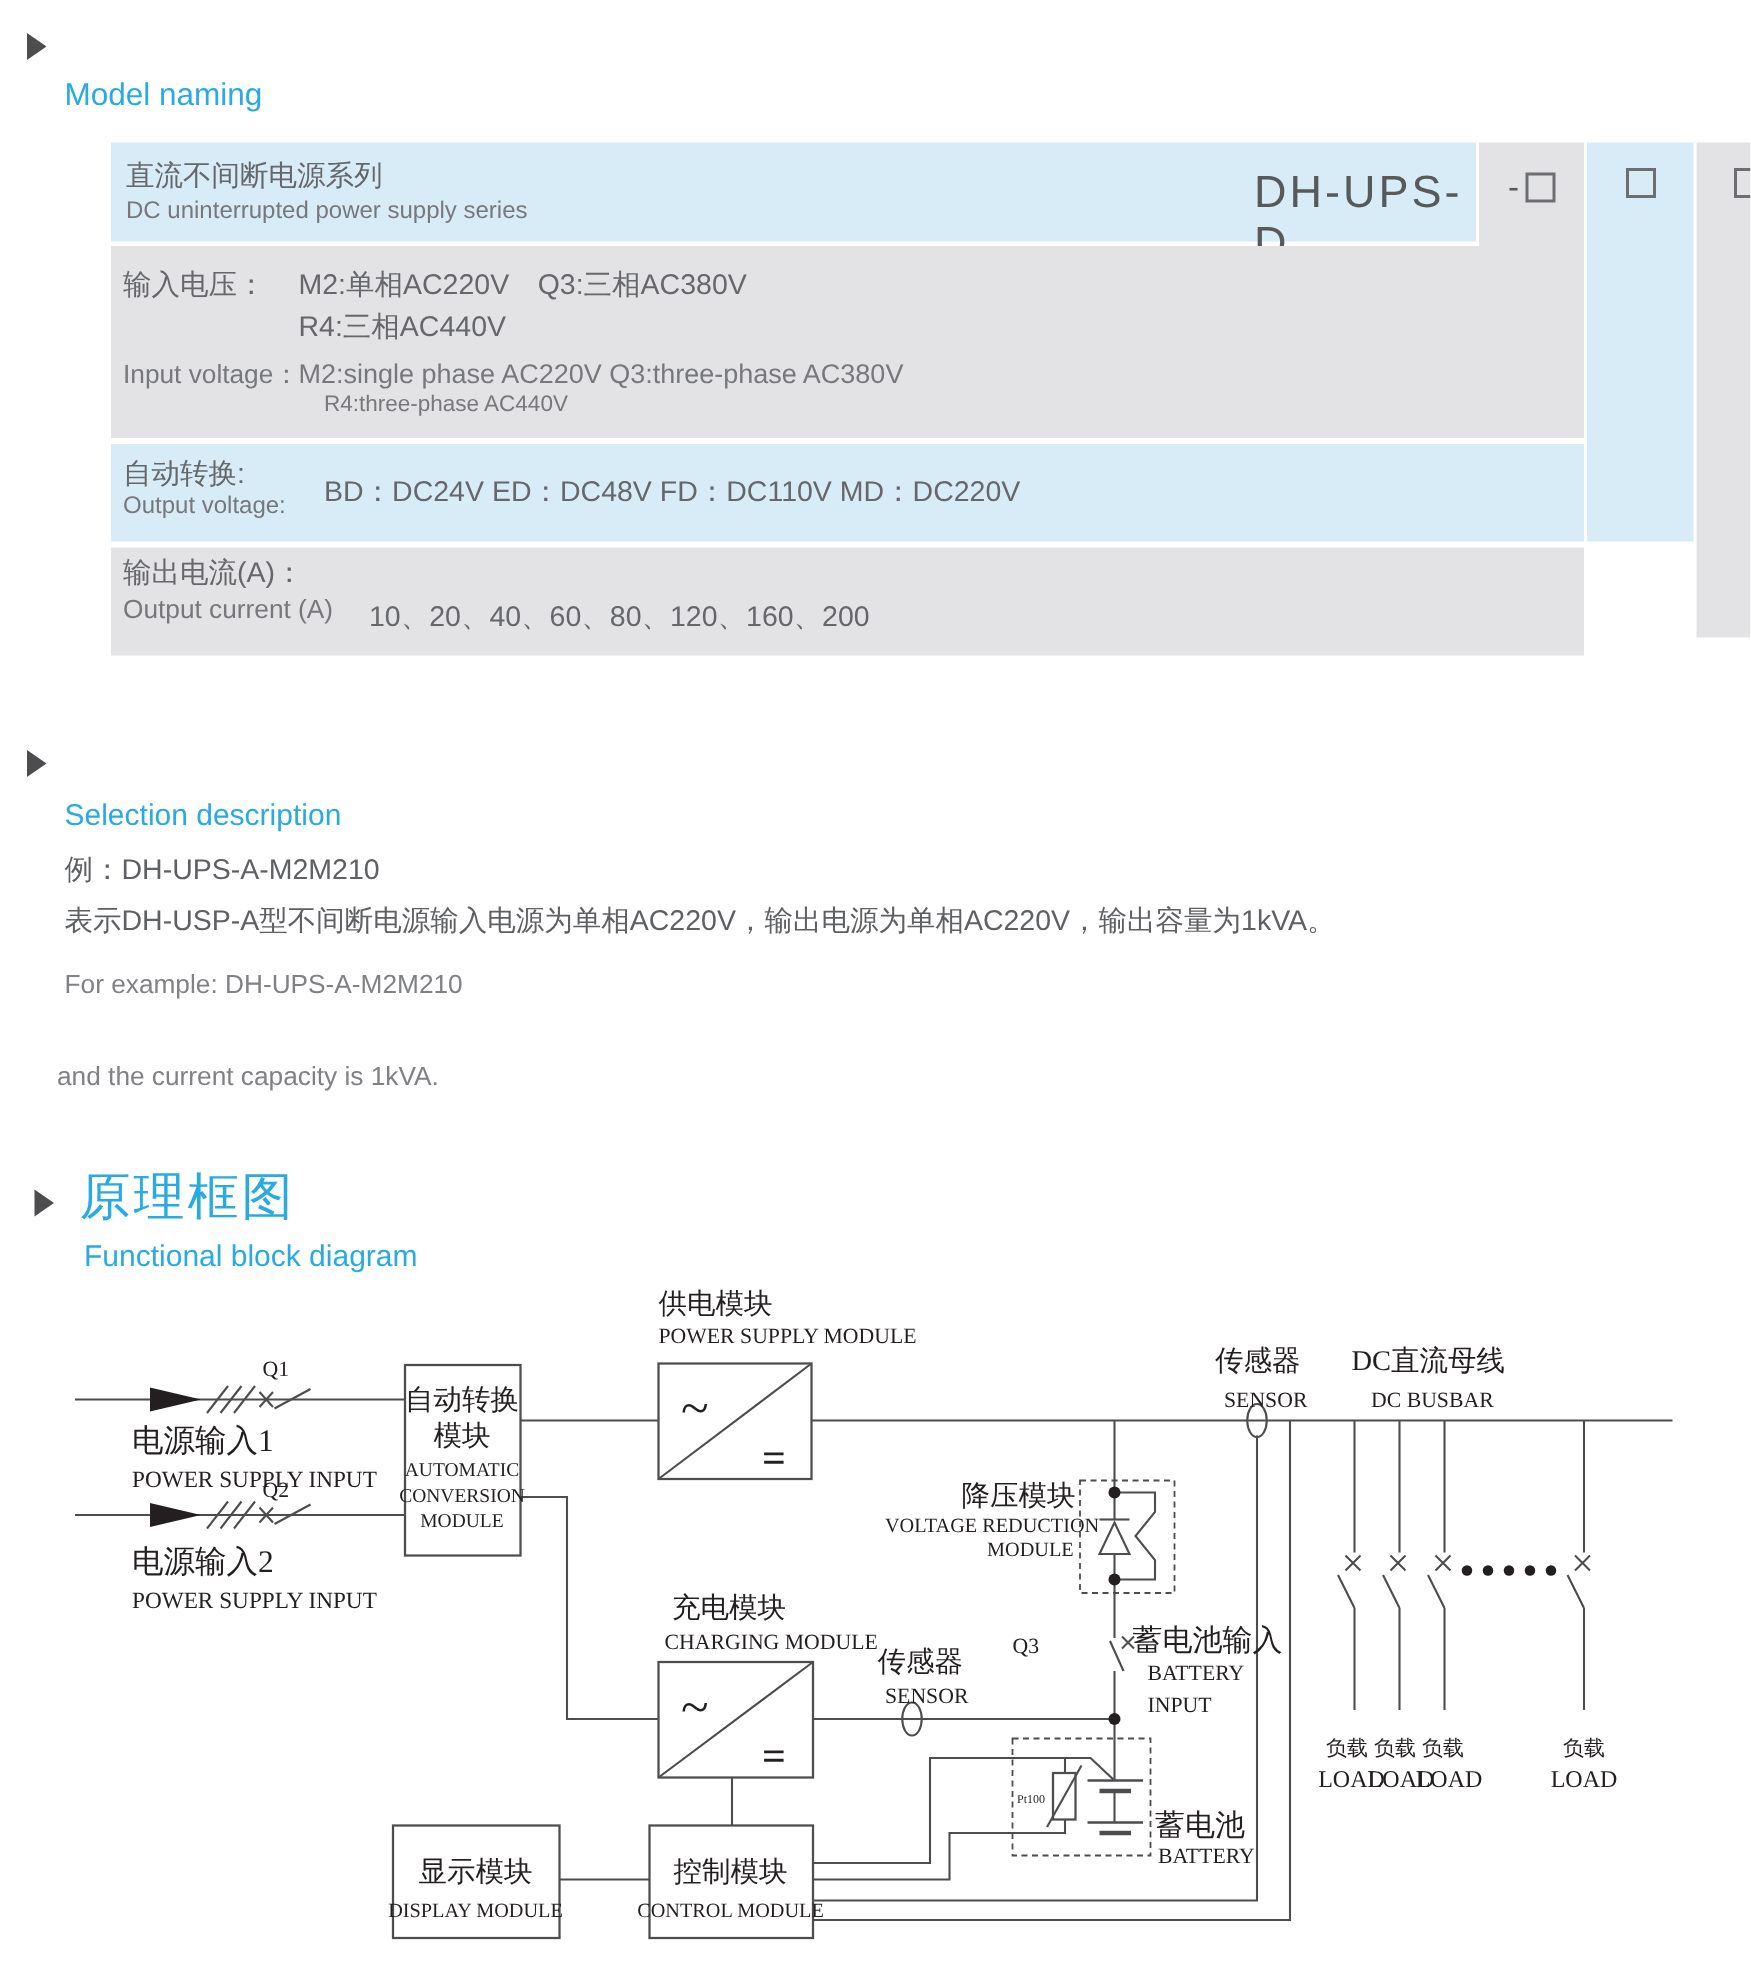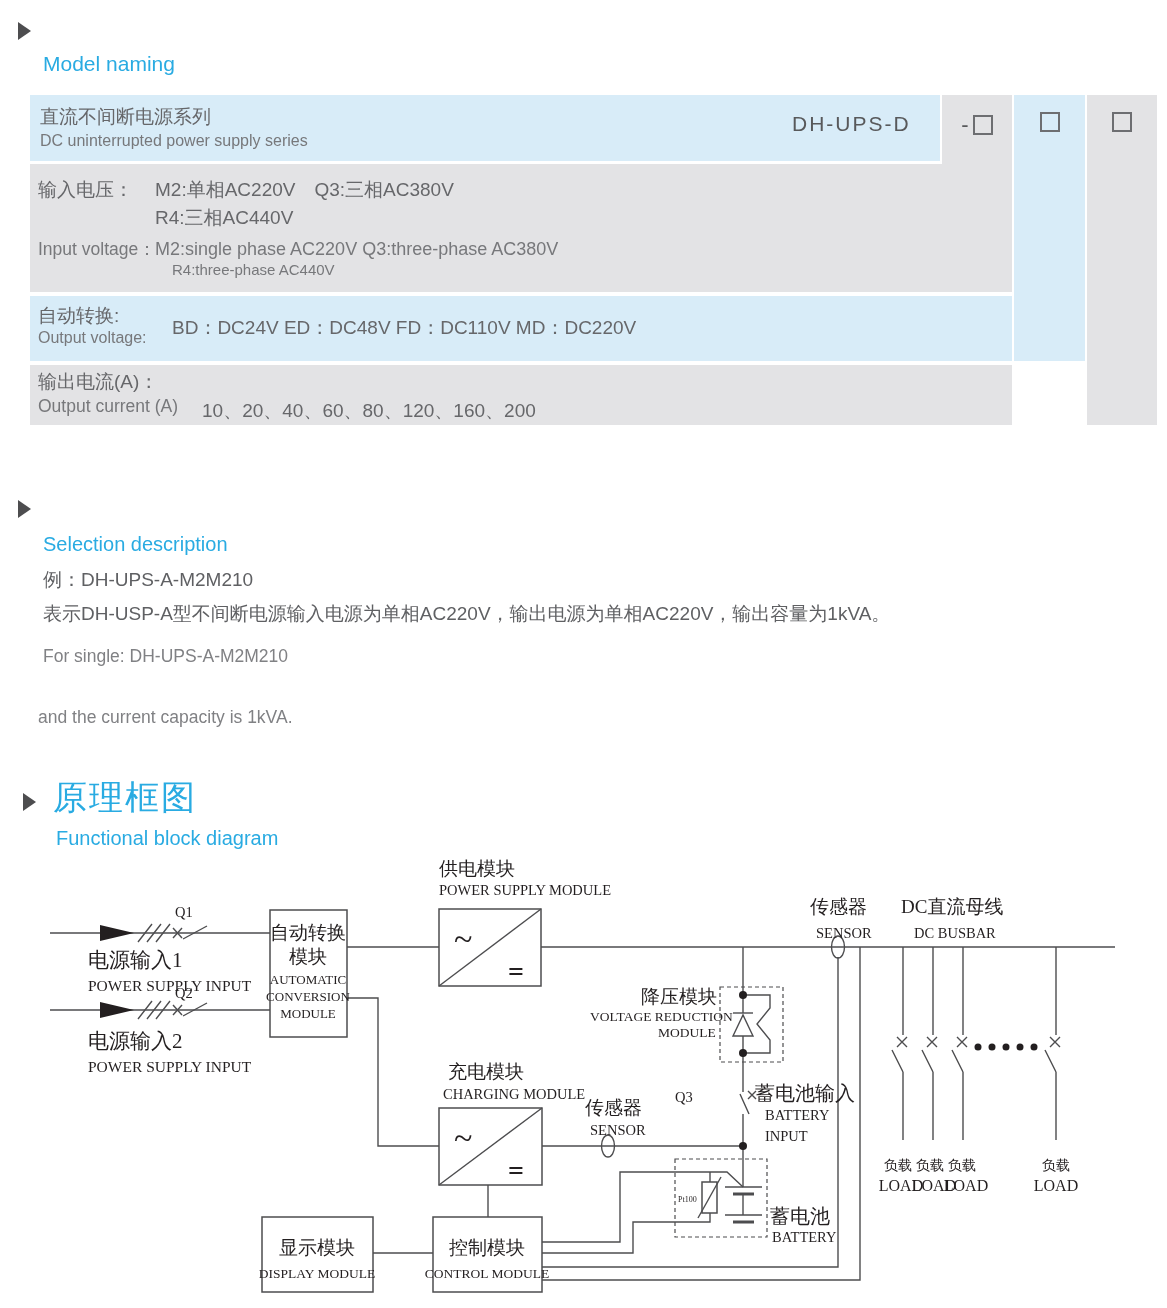--- a/index.html
+++ b/index.html
@@ -3,26 +3,26 @@
 <meta charset="utf-8">
 <style>
   html,body{margin:0;padding:0;background:#fff;}
   .page{position:relative;width:1167px;height:1308px;background:#fff;overflow:hidden;
         font-family:"Liberation Sans","DejaVu Sans",sans-serif;color:#6d6e71;}
   .abs{position:absolute;}
   .tri{width:0;height:0;border-top:9px solid transparent;border-bottom:9px solid transparent;
        border-left:13px solid #4d4d4f;}
   .h-zh{color:#29abe2;font-size:36px;font-weight:500;letter-spacing:2px;}
   .h-en{color:#29abe2;font-size:21px;}
-  .row{position:absolute;}
+  .row{position:absolute;margin-left:44px;}
   .bg-blue{background:#d8ecf8;}
   .bg-grey{background:#e3e3e5;}
   .cell-zh{font-size:19px;color:#66676a;}
   .cell-en{font-size:16px;color:#77787b;}
-  .model-code{font-size:21px;color:#58595b;letter-spacing:2px;}
+  .model-code{font-size:30px;color:#58595b;letter-spacing:2px;}
   .sq{display:inline-block;width:16px;height:16px;border:2px solid #6d6e71;vertical-align:middle;}
   .dash{font-size:22px;color:#58595b;vertical-align:middle;margin-right:4px;}
   .boxcol{text-align:center;padding-top:17px;box-sizing:border-box;}
   .body-zh{font-size:19px;color:#5f6063;}
   .body-en{font-size:17.5px;color:#808184;}
   svg text{font-family:"Liberation Serif","DejaVu Serif",serif;fill:#231f20;}
   svg .zh{font-size:19px;}
   svg .en{font-size:14.5px;}
   svg .wire{stroke:#4d4d4f;stroke-width:1.4;fill:none;}
   svg .dashedbox{stroke:#4d4d4f;stroke-width:1.2;fill:none;stroke-dasharray:4 3;}
@@ -60,31 +60,31 @@
     <div class="abs cell-en" style="left:125px;top:75px;font-size:18px;text-align:right;">M2:single phase AC220V   Q3:three-phase AC380V</div>
     <div class="abs cell-en" style="left:142px;top:97px;font-size:15px;">R4:three-phase AC440V</div>
   </div>
 
   <div class="row bg-blue" style="left:30px;top:296px;width:982px;height:65px;">
     <div class="abs cell-zh" style="left:8px;top:7px;">自动转换:</div>
     <div class="abs cell-en" style="left:8px;top:33px;font-size:16px;">Output voltage:</div>
     <div class="abs cell-zh" style="left:142px;top:19px;">BD：DC24V  ED：DC48V  FD：DC110V  MD：DC220V</div>
   </div>
 
-  <div class="row bg-grey" style="left:30px;top:365px;width:982px;height:60px;">
+  <div class="row bg-grey" style="left:30px;top:365px;width:982px;height:72px;">
     <div class="abs cell-zh" style="left:8px;top:4px;">输出电流(A)：</div>
     <div class="abs cell-en" style="left:8px;top:31px;font-size:17.5px;">Output current (A)</div>
     <div class="abs cell-zh" style="left:172px;top:33px;">10、20、40、60、80、120、160、200</div>
   </div>
 
   <div class="abs tri" style="left:18px;top:500px;"></div>
   <div class="abs h-en" style="left:43px;top:533px;font-size:20px;">Selection description</div>
   <div class="abs body-zh" style="left:43px;top:567px;">例：DH-UPS-A-M2M210</div>
   <div class="abs body-zh" style="left:43px;top:601px;">表示DH-USP-A型不间断电源输入电源为单相AC220V，输出电源为单相AC220V，输出容量为1kVA。</div>
-  <div class="abs body-en" style="left:43px;top:646px;">For single: DH-UPS-A-M2M210</div>
+  <div class="abs body-en" style="left:43px;top:646px;">For example: DH-UPS-A-M2M210</div>
   <div class="abs body-en" style="left:38px;top:707px;">and the current capacity is 1kVA.</div>
 
   <div class="abs tri" style="left:23px;top:793px;"></div>
   <div class="abs h-zh" style="left:53px;top:775px;font-size:34px;">原理框图</div>
   <div class="abs h-en" style="left:56px;top:827px;font-size:20px;">Functional block diagram</div>
 
   <svg class="abs" style="left:30px;top:850px;" width="1130" height="458" viewBox="0 0 1130 458">
 
     <g class="wire">
 

